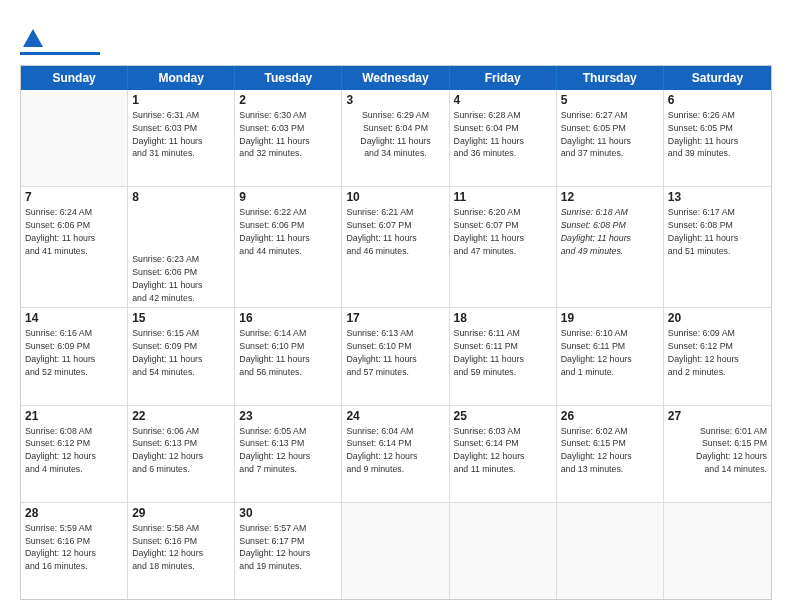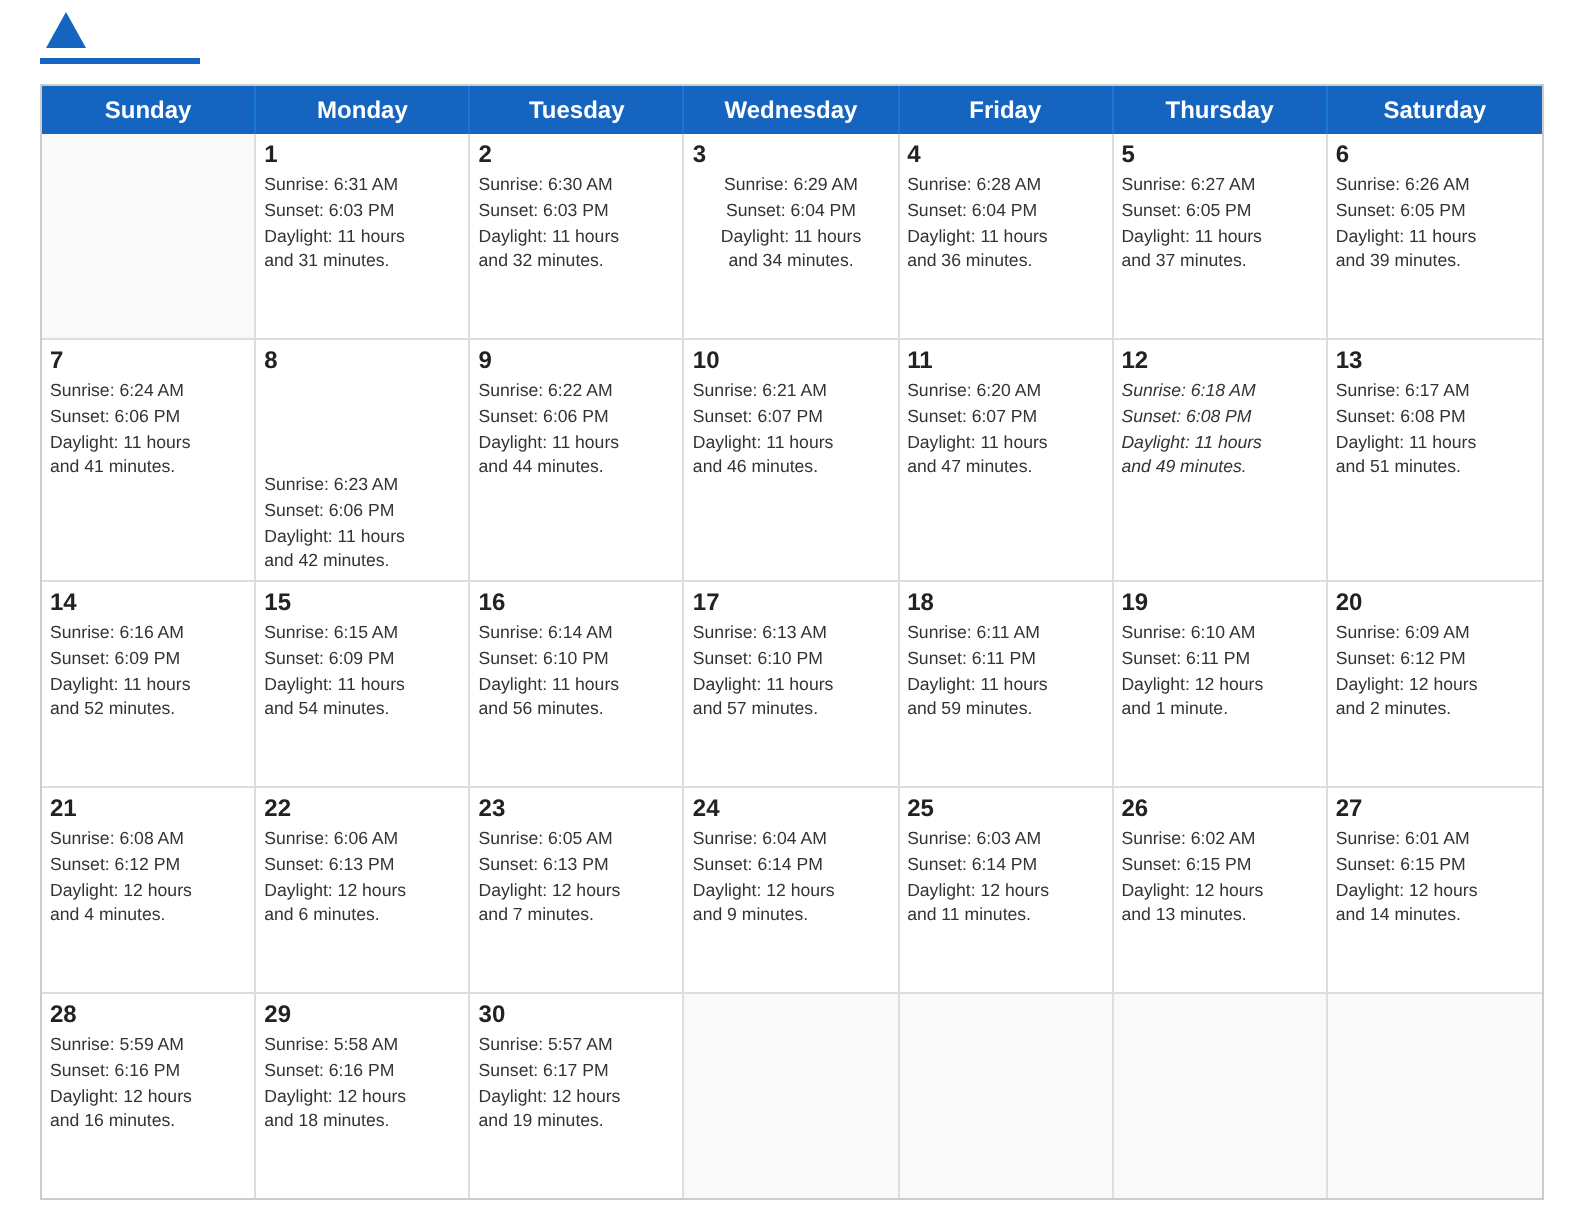--- a/index.html
+++ b/index.html
@@ -6,21 +6,21 @@
     body {
       font-family: Arial, sans-serif;
       background: #fff;
       width: 792px;
       height: 612px;
       overflow: hidden;
     }
     .page {
       width: 792px;
       height: 612px;
-      padding: 4px 20px 12px 20px;
+      padding: 27px 20px 12px 20px;
       display: flex;
       flex-direction: column;
     }
     .header {
       display: flex;
       justify-content: space-between;
       align-items: flex-start;
       margin-bottom: 10px;
     }
     .logo {
@@ -318,21 +318,21 @@
           </div>
           <div class="cal-cell">
             <div class="day-num">26</div>
             <div class="cell-info" style="white-space: pre-line;">Sunrise: 6:02 AM
 Sunset: 6:15 PM
 Daylight: 12 hours
 and 13 minutes.</div>
           </div>
           <div class="cal-cell">
             <div class="day-num">27</div>
-            <div class="cell-info" style="white-space: pre-line;">Sunrise: 6:01 AM
+            <div class="cell-info" style="white-space: pre-line; text-align: right;">Sunrise: 6:01 AM
 Sunset: 6:15 PM
 Daylight: 12 hours
 and 14 minutes.</div>
           </div>
         </div>
         <div class="cal-row">
           <div class="cal-cell">
             <div class="day-num">28</div>
             <div class="cell-info" style="white-space: pre-line;">Sunrise: 5:59 AM
 Sunset: 6:16 PM

